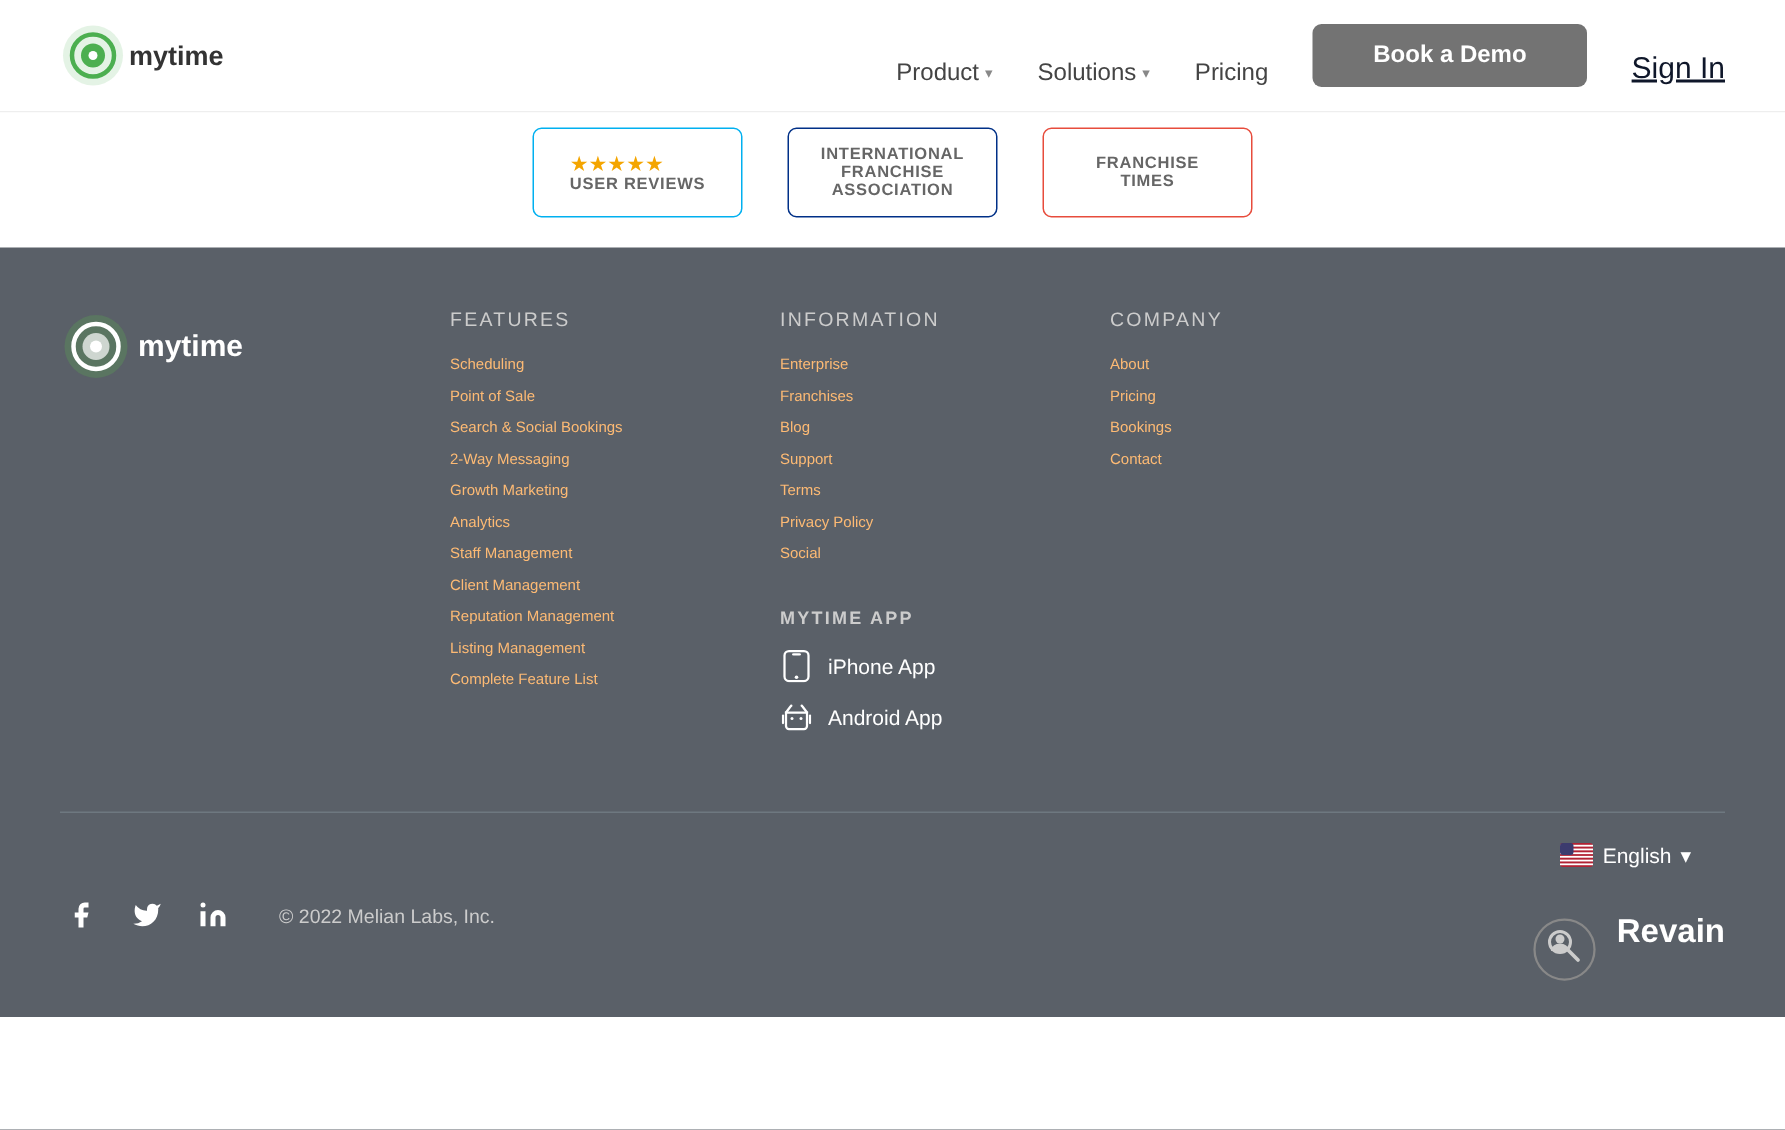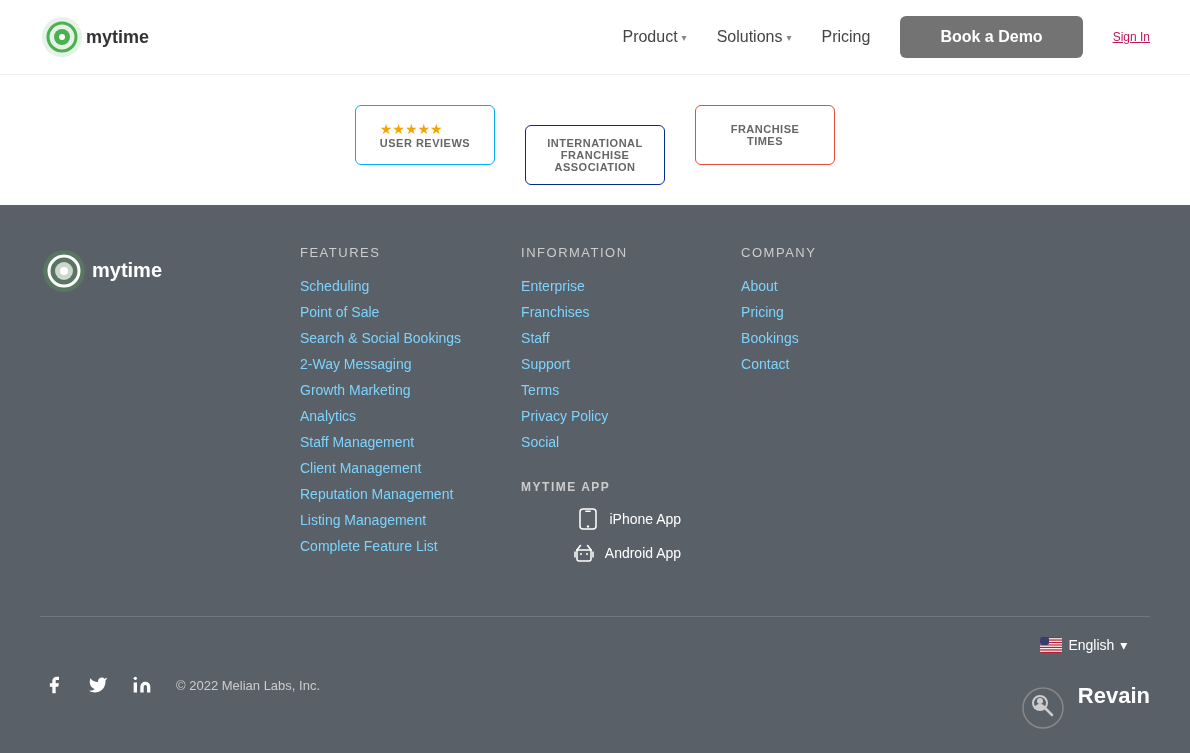--- a/index.html
+++ b/index.html
@@ -14,21 +14,21 @@
       display: flex;
       align-items: center;
       justify-content: space-between;
       padding: 0 40px;
       height: 75px;
       background: #fff;
       border-bottom: 1px solid #eee;
     }
     .nav-links {
       display: flex;
-      align-items: center;
+      align-items: flex-end;
       gap: 30px;
     }
     .nav-link {
       font-size: 16px;
       color: #444;
       text-decoration: none;
       cursor: pointer;
       display: flex;
       align-items: center;
       gap: 4px;
@@ -41,22 +41,22 @@
       background: #737373;
       color: #fff;
       border: none;
       padding: 12px 40px;
       border-radius: 6px;
       font-size: 16px;
       cursor: pointer;
       font-weight: 600;
     }
     .btn-signin {
-      font-size: 12px;
-      color: #be185d;
+      font-size: 20px;
+      color: #0f172a;
       background: none;
       border: none;
       cursor: pointer;
       text-decoration: underline;
     }
 
     
     .badges-strip {
       display: flex;
       align-items: center;
@@ -80,21 +80,21 @@
       font-weight: 700;
       color: #666;
       text-align: center;
       letter-spacing: 0.5px;
     }
     .badge-stars {
       color: #f4a500;
       font-size: 14px;
     }
     .badge-box.capterra { border-color: #00b0f0; }
-    .badge-box.ifa { border-color: #003087; margin-top: 40px; }
+    .badge-box.ifa { border-color: #003087; }
     .badge-box.franchise { border-color: #e74c3c; }
 
     
     .footer {
       background: #5a6068;
       color: #fff;
       padding: 40px 40px 0;
     }
 
     .footer-top {
@@ -125,22 +125,22 @@
       font-size: 13px;
       font-weight: 400;
       letter-spacing: 1.5px;
       text-transform: uppercase;
       color: #ccc;
       margin-bottom: 18px;
     }
 
     .footer-link {
       display: block;
-      font-size: 14px;
-      color: #7dd3fc;
+      font-size: 10px;
+      color: #fdba74;
       text-decoration: none;
       margin-bottom: 10px;
       cursor: pointer;
     }
 
     .mytime-app-section { margin-top: 30px; }
     .mytime-app-header {
       font-size: 12px;
       font-weight: 700;
       letter-spacing: 1.5px;
@@ -151,21 +151,20 @@
 
     .app-link {
       display: flex;
       align-items: center;
       gap: 10px;
       font-size: 14px;
       color: #fff;
       text-decoration: none;
       margin-bottom: 12px;
       cursor: pointer;
-      justify-content: flex-end;
     }
 
     .app-icon {
       width: 22px;
       height: 22px;
       display: flex;
       align-items: center;
       justify-content: center;
     }
 
@@ -313,21 +312,21 @@
             <a class="footer-link">Listing Management</a>
             <a class="footer-link">Complete Feature List</a>
           </div>
       </div>
 
       <div class="footer-col">
         <div class="footer-col-header">INFORMATION</div>
         <div id="information-links-container">
             <a class="footer-link">Enterprise</a>
             <a class="footer-link">Franchises</a>
-            <a class="footer-link">Staff</a>
+            <a class="footer-link">Blog</a>
             <a class="footer-link">Support</a>
             <a class="footer-link">Terms</a>
             <a class="footer-link">Privacy Policy</a>
             <a class="footer-link">Social</a>
           </div>
 
         <div class="mytime-app-section">
           <div class="mytime-app-header">MYTIME APP</div>
           <a class="app-link">
 
@@ -367,21 +366,21 @@
             <a class="footer-link">Pricing</a>
             <a class="footer-link">Bookings</a>
             <a class="footer-link">Contact</a>
           </div>
       </div>
 
     </div>
   </div>
 
   <div class="footer-bottom">
-    <div style="display:flex; align-items:center; gap: 20px;">
+    <div style="display:flex; align-items:center; gap: 30px;">
       <div class="social-links">
 
         <div class="social-icon">
           <svg width="20" height="20" viewBox="0 0 24 24" xmlns="http://www.w3.org/2000/svg">
             <path d="M18 2h-3a5 5 0 00-5 5v3H7v4h3v8h4v-8h3l1-4h-4V7a1 1 0 011-1h3z" fill="#fff"></path>
           </svg>
         </div>
 
         <div class="social-icon">
           <svg width="20" height="20" viewBox="0 0 24 24" xmlns="http://www.w3.org/2000/svg">

